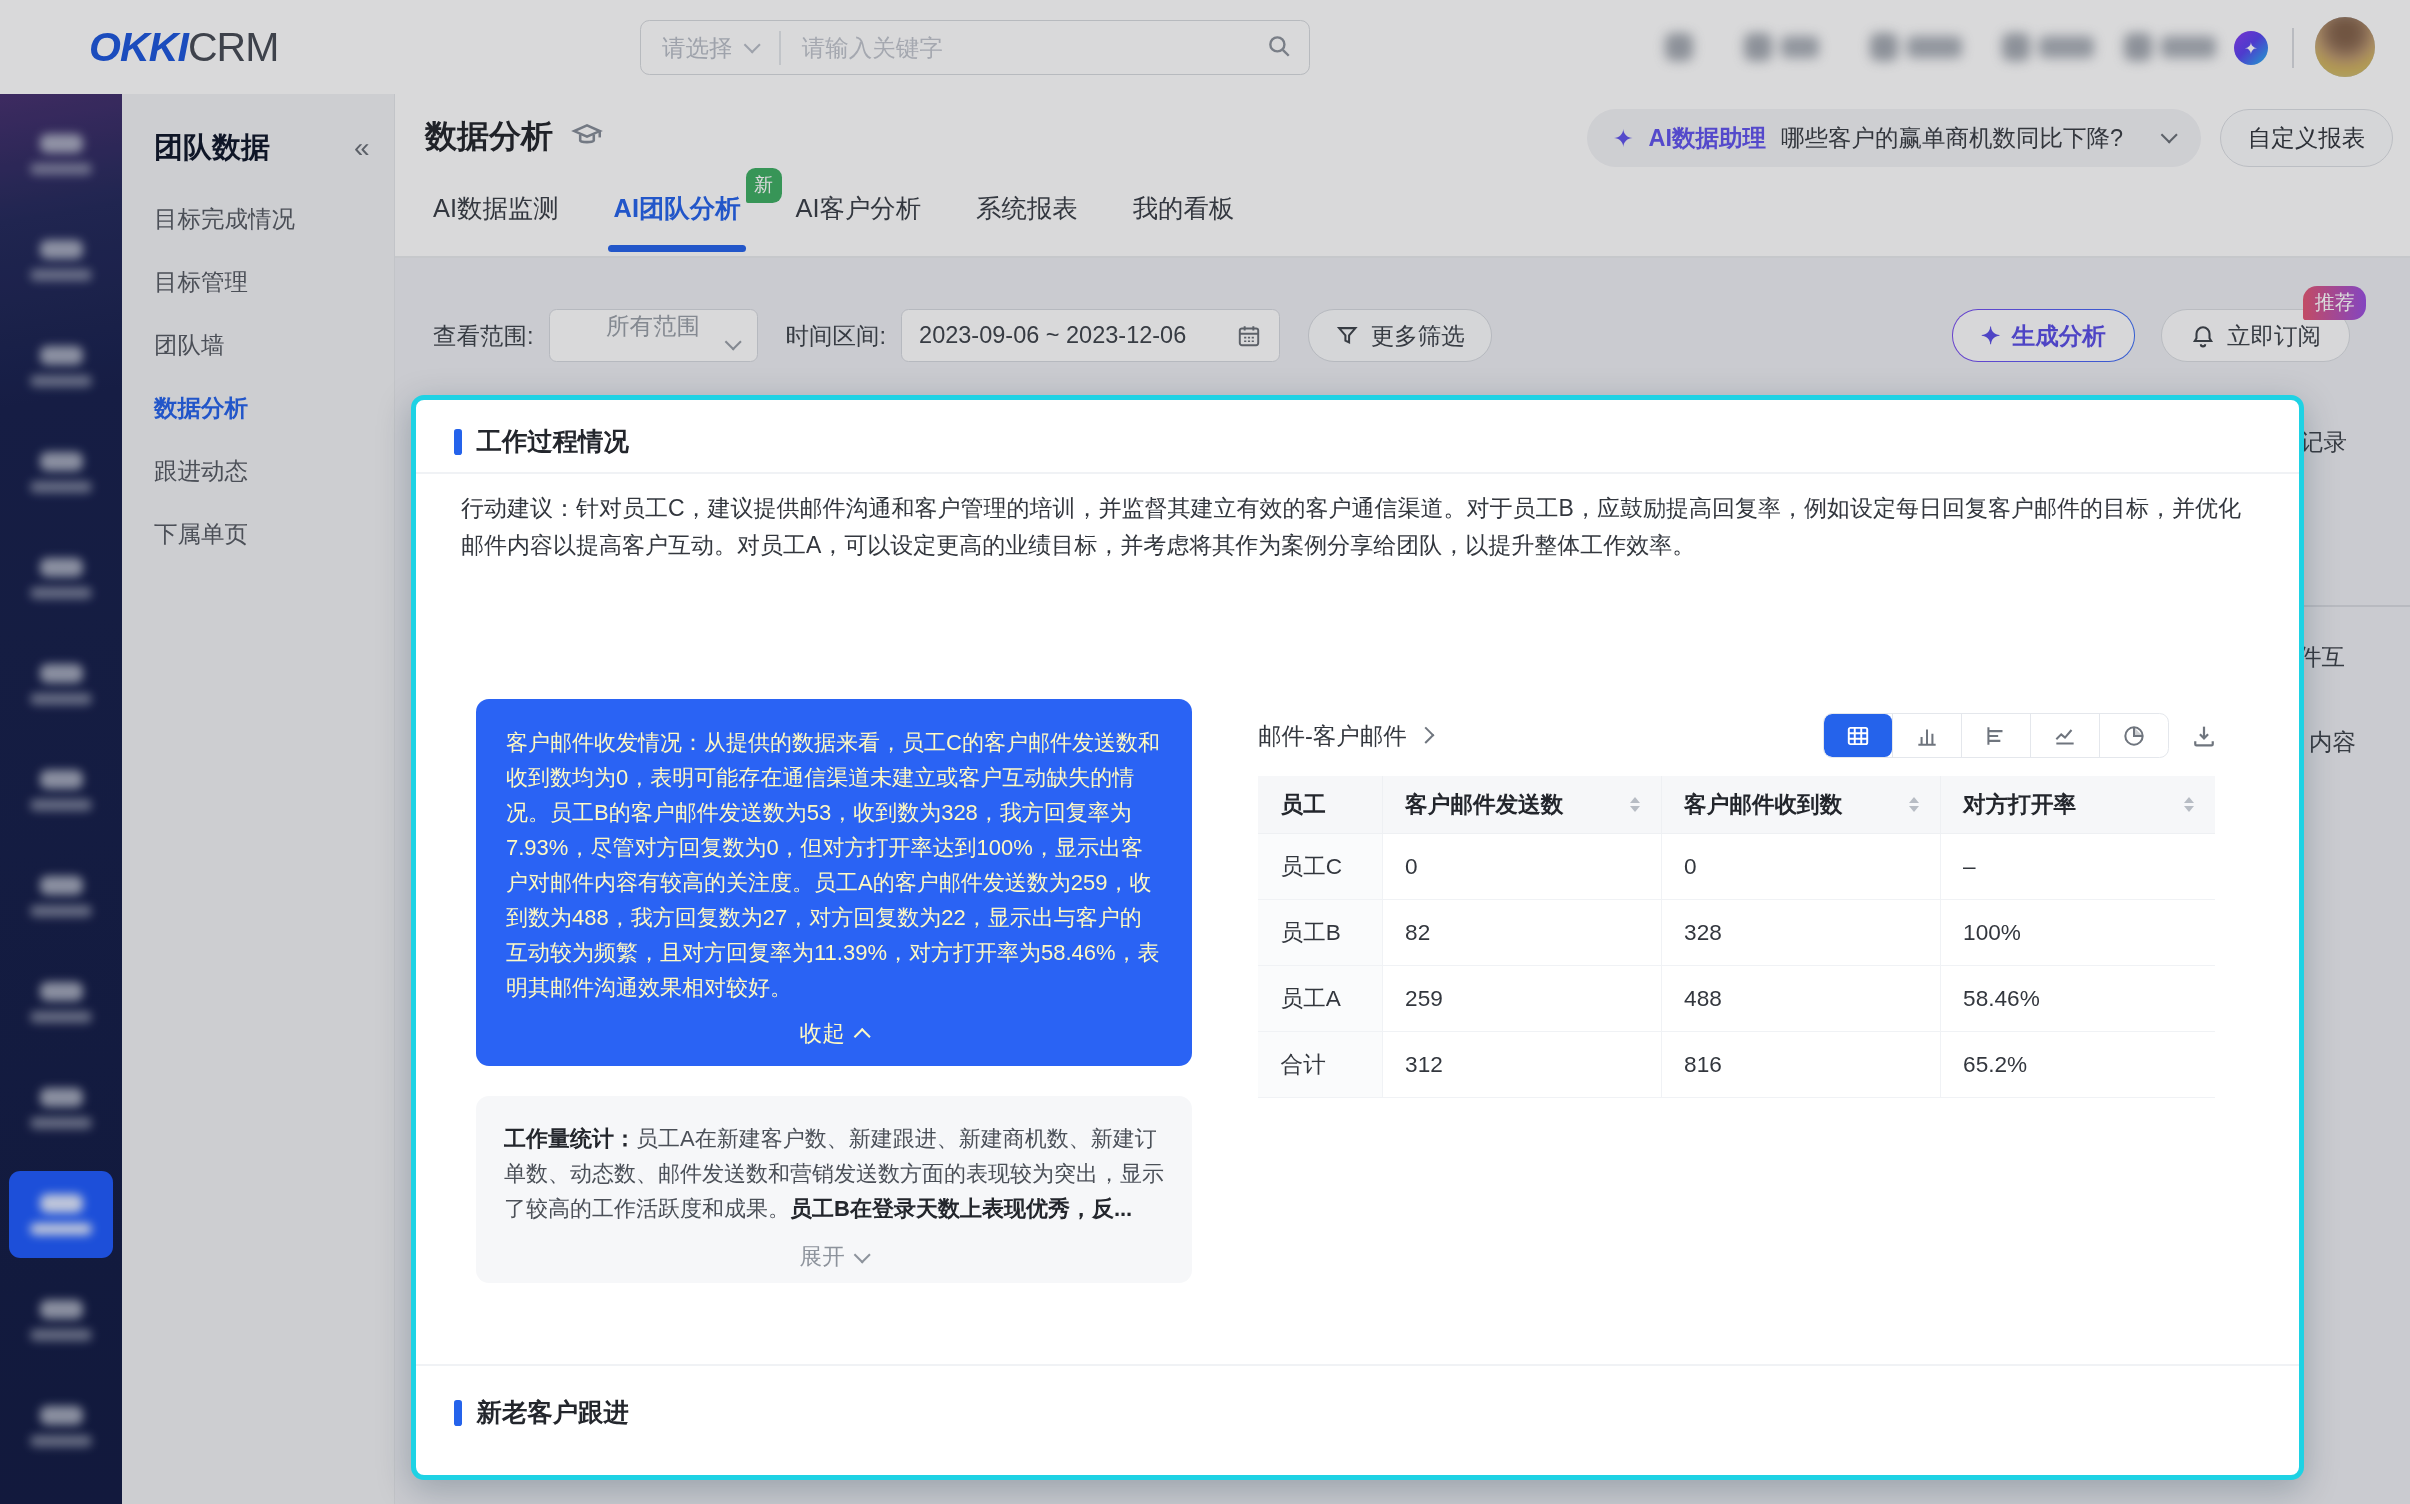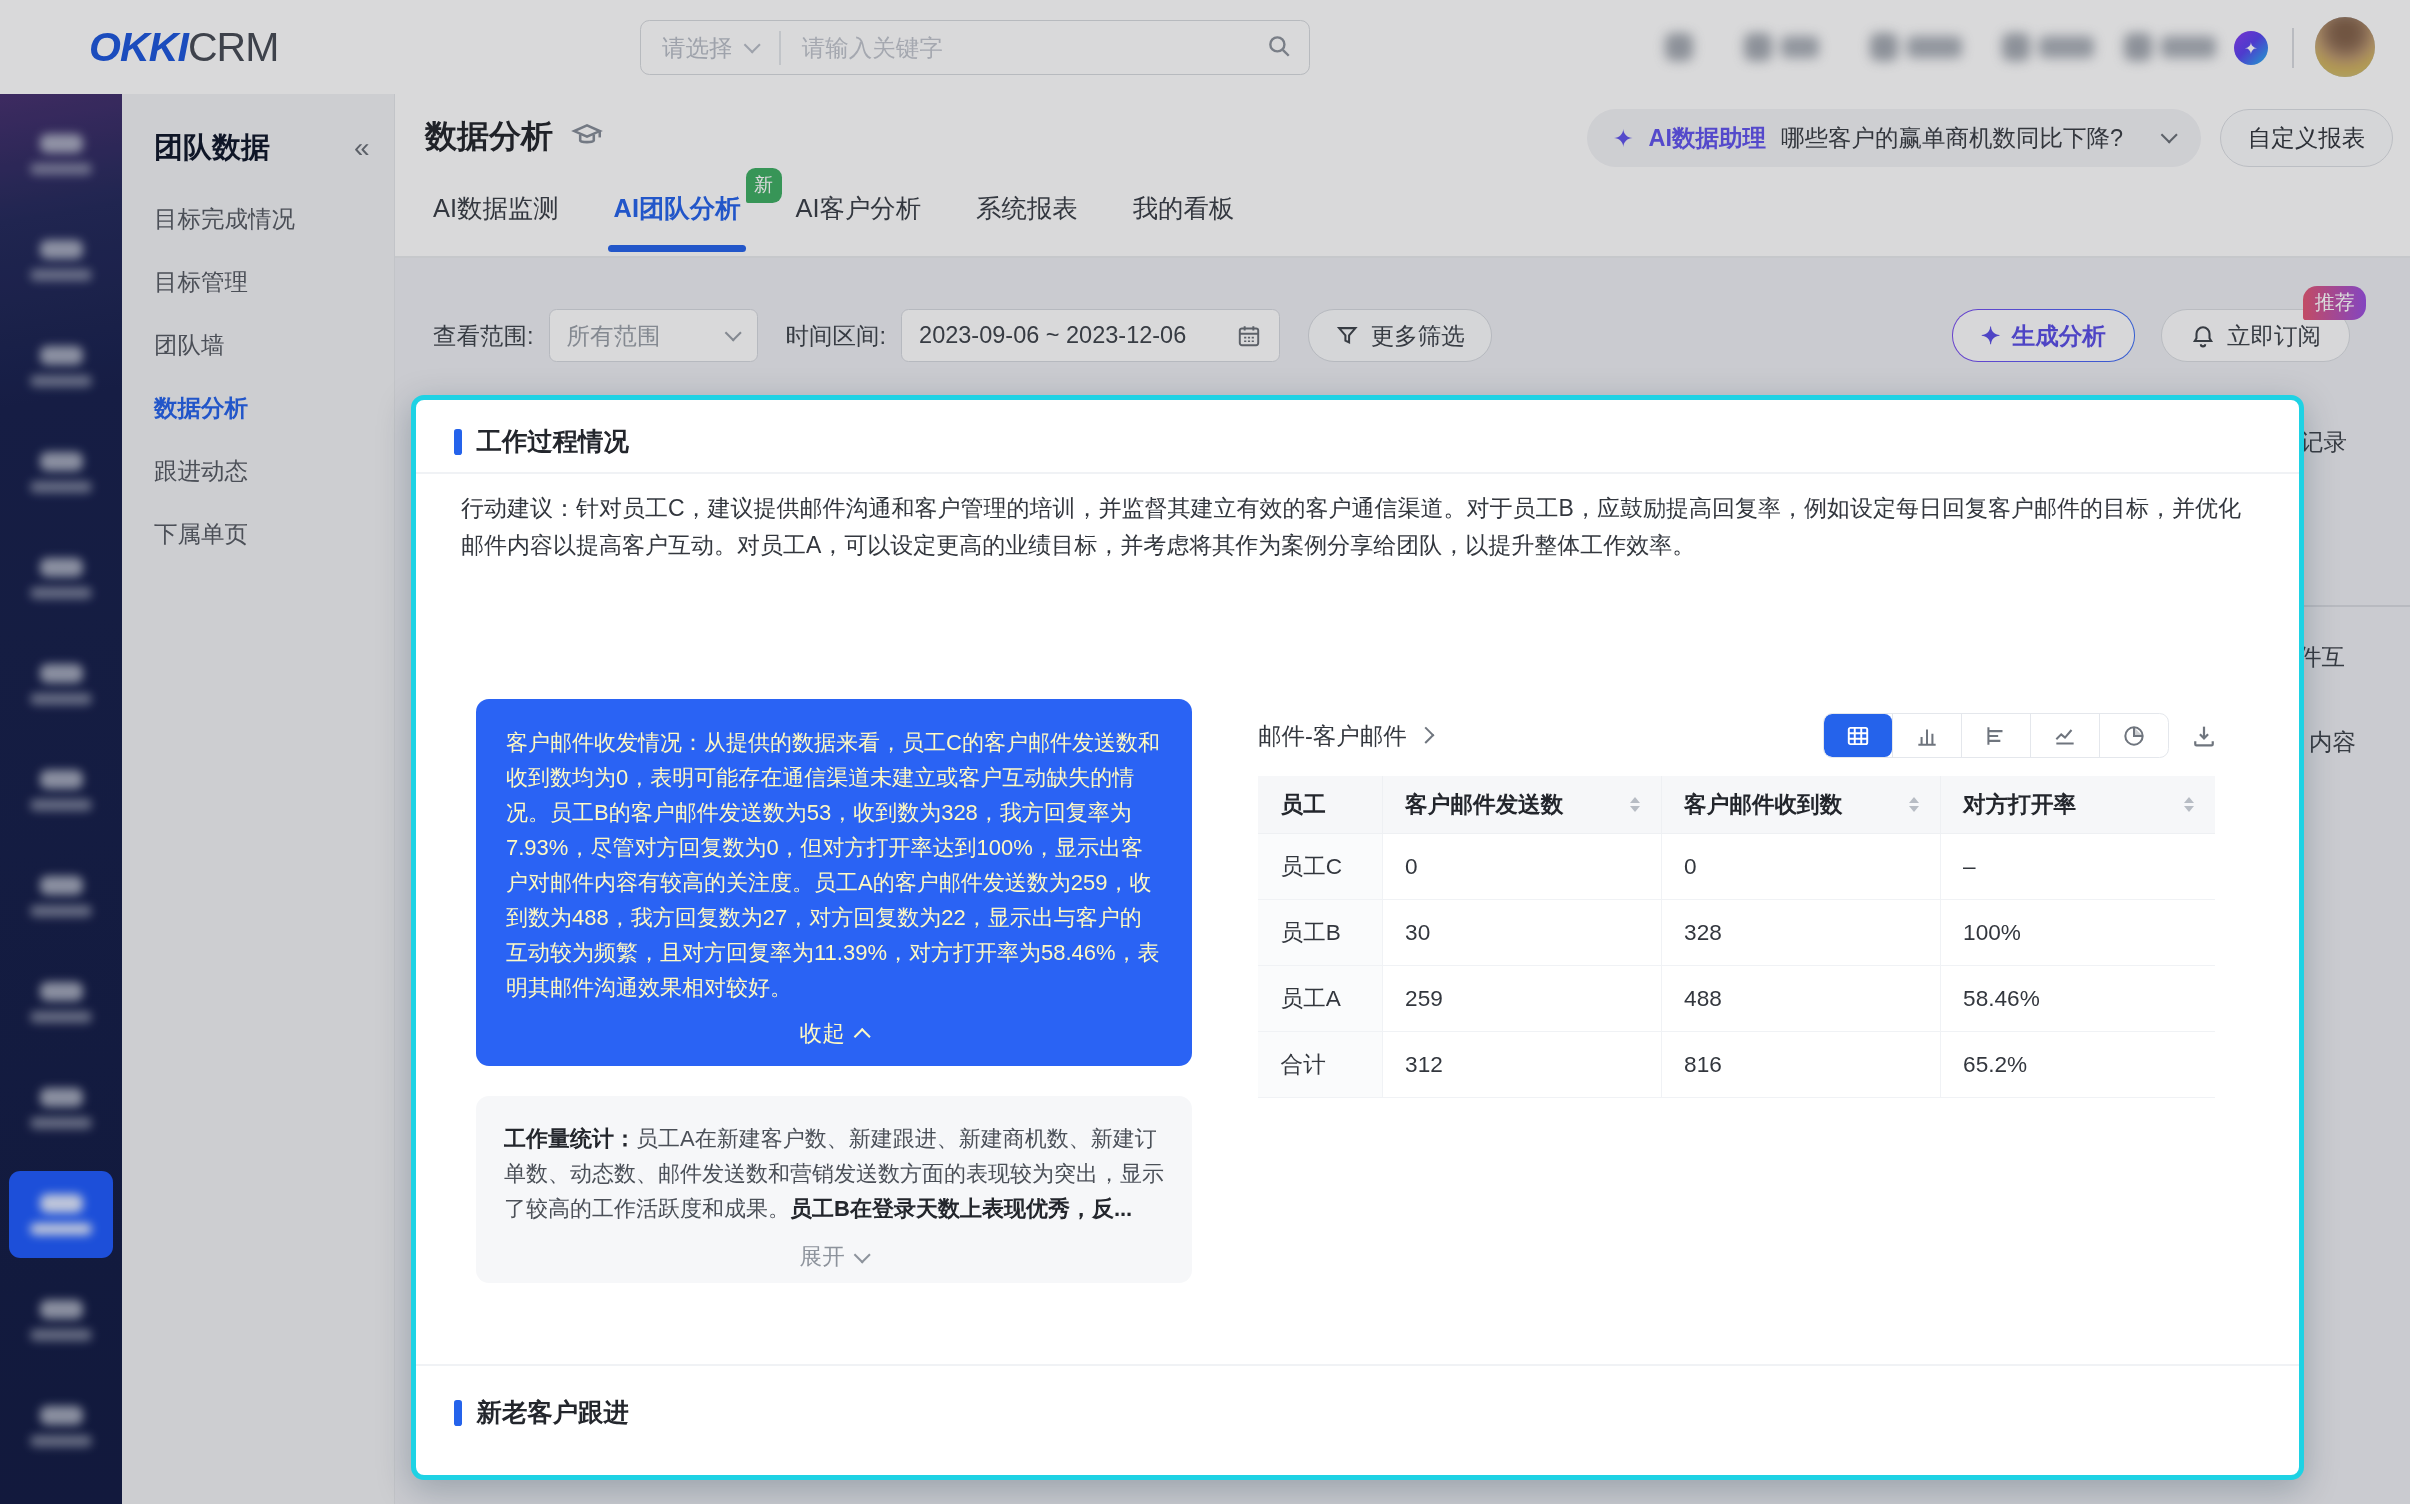--- a/index.html
+++ b/index.html
@@ -66,21 +66,21 @@
   .tab.active::after{content:"";position:absolute;left:-5.6px;right:-5.6px;bottom:0;height:6.6px;border-radius:3.8px;background:#2563eb;}
   .tab-badge{position:absolute;right:-41px;top:-24.5px;background:#3fae64;color:#fff;font-size:19px;font-weight:400;
     padding:4.7px 8.5px;border-radius:9.4px 9.4px 9.4px 1.9px;}
   .tabs-div{position:absolute;left:0;top:162px;width:2015px;height:1.9px;background:#e9ebee;}
   .panel{position:absolute;left:0;top:164px;width:2015px;height:1247px;background:#edeff3;}
 
   
   .filter-row{position:absolute;left:38px;top:215px;right:60px;height:53px;display:flex;align-items:center;}
   .flabel{font-size:23.5px;color:#3f444c;margin-right:15px;}
   .select{width:209px;height:53px;background:#fff;border:1.9px solid #d6d9df;border-radius:7.5px;box-sizing:border-box;
-    display:flex;align-items:center;padding:0 17px;font-size:23.5px;color:#9aa0a8;cursor:pointer;}
+    display:flex;align-items:center;padding:0 17px;font-size:23.5px;color:#9aa0a8;cursor:pointer;flex-direction:column;}
   .select .chev{margin-left:auto;color:#9aa0a8;}
   .datebox{width:379px;height:53px;background:#fff;border:1.9px solid #d6d9df;border-radius:7.5px;box-sizing:border-box;
     display:flex;align-items:center;padding:0 17px;font-size:23.5px;color:#3f444c;cursor:pointer;}
   .datebox svg{margin-left:auto;}
   .btn-more{height:53px;border-radius:26px;background:#fbfcfd;border:1.9px solid #d6d9df;box-sizing:border-box;
     display:flex;align-items:center;gap:11.3px;padding:0 26px;font-size:23.5px;color:#3f444c;margin-left:28px;cursor:pointer;}
   .btn-generate{height:53px;border-radius:26px;padding:0 28px;display:flex;align-items:center;gap:11.3px;
     font-size:23.5px;color:#5a4ee6;font-weight:600;cursor:pointer;border:1.9px solid transparent;
     background:linear-gradient(#fdfdfe,#fdfdfe) padding-box,linear-gradient(90deg,#7a4df0,#3b6cf5) border-box;}
   .btn-subscribe{position:relative;height:53px;border-radius:26px;background:#fdfdfe;border:1.9px solid #dadde2;box-sizing:border-box;
@@ -444,21 +444,21 @@
           </thead>
         <tbody id="tbody">
             <tr>
               <td class="rowhead">员工C</td>
               <td>0</td>
               <td>0</td>
               <td>–</td>
             </tr>
             <tr>
               <td class="rowhead">员工B</td>
-              <td>30</td>
+              <td>82</td>
               <td>328</td>
               <td>100%</td>
             </tr>
             <tr>
               <td class="rowhead">员工A</td>
               <td>259</td>
               <td>488</td>
               <td>58.46%</td>
             </tr>
             <tr>

